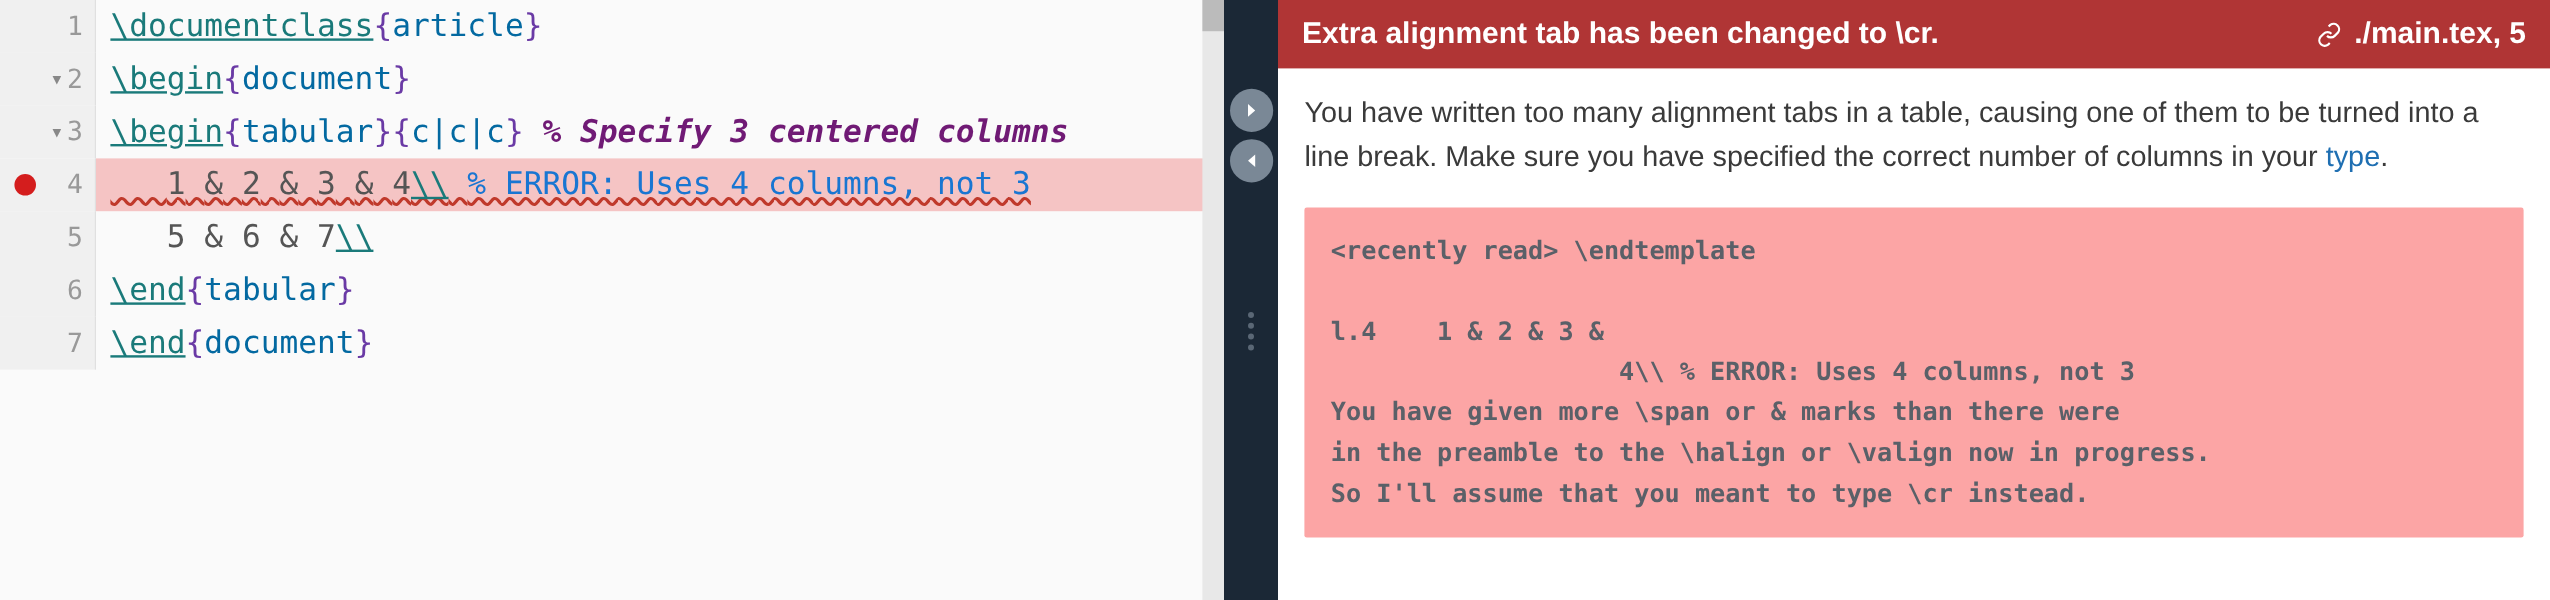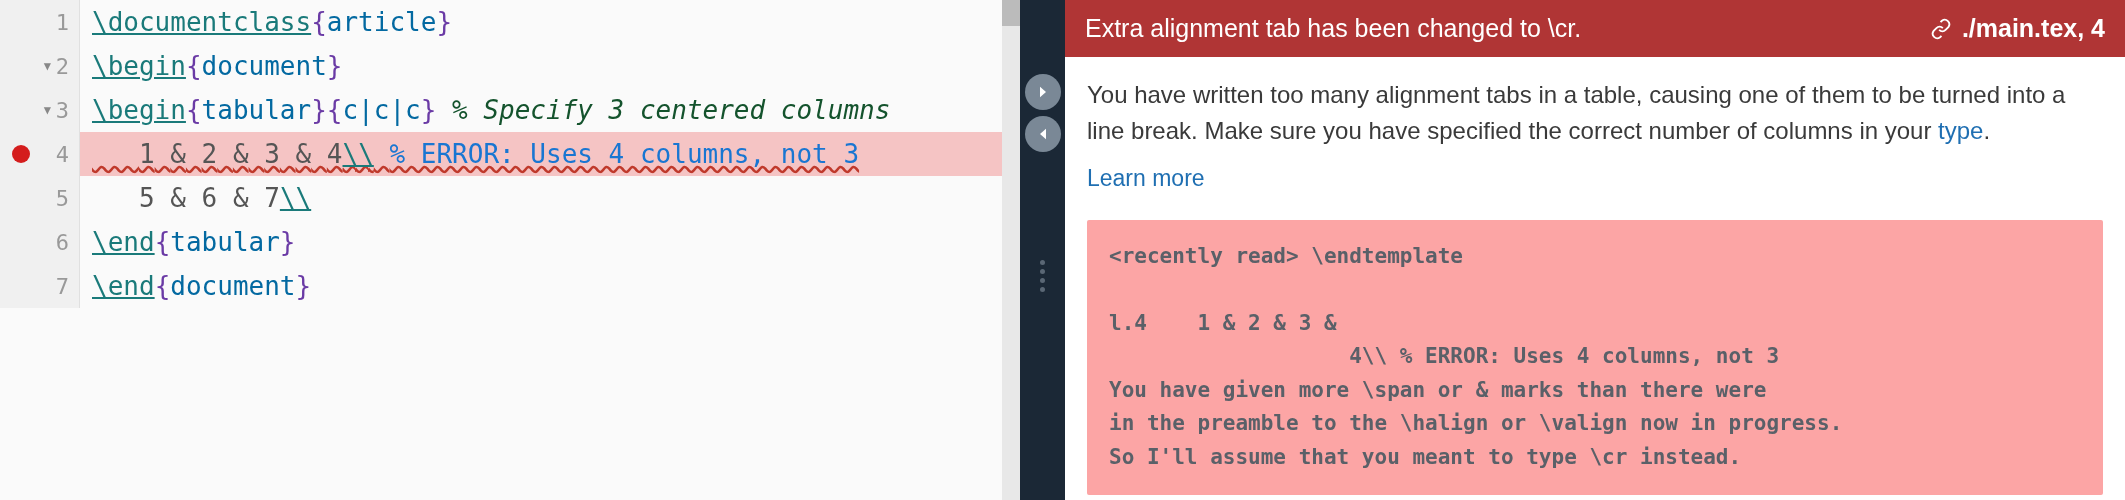--- a/index.html
+++ b/index.html
@@ -67,21 +67,21 @@
 .code.error-line {
   background: #f5c4c4;
   text-decoration: underline wavy #c0392b;
   text-decoration-skip-ink: none;
 }
 .tok-cmd { color: #1a7a7a; text-decoration: underline; }
 .tok-brace { color: #6a3aa5; }
 .tok-arg { color: #0369a1; }
 .tok-amp { color: #555; }
 .tok-num { color: #555; }
-.tok-comment { color: #14532d; font-style: italic; }
+.tok-comment { color: #701a75; font-style: italic; font-weight: bold; }
 .tok-err-comment { color: #1976d2; }
 
 .scroll-track {
   position: absolute;
   right: 0;
   top: 0;
   width: 18px;
   height: 100%;
   background: #e8e8e8;
 }
@@ -133,21 +133,21 @@
 }
 .error-header {
   background: #b03535;
   color: #fff;
   padding: 14px 20px;
   display: flex;
   align-items: center;
   justify-content: space-between;
   font-size: 25px;
 }
-.error-title { font-weight: 400; }
+.error-title { font-weight: 700; }
 .error-loc {
   display: flex;
   align-items: center;
   gap: 10px;
   font-weight: 600;
   cursor: pointer;
 }
 .error-loc svg { width: 22px; height: 22px; fill: #fff; }
 .error-body {
   padding: 20px 22px 16px 22px;
@@ -251,26 +251,25 @@
   </div>
 </div>
 
 <div class="error-pane">
   <div class="error-header">
     <span class="error-title">Extra alignment tab has been changed to \cr.</span>
     <span class="error-loc">
       <svg viewBox="0 0 24 24">
           <path d="M10 13a5 5 0 007 0l3-3a5 5 0 00-7-7l-1.5 1.5M14 11a5 5 0 00-7 0l-3 3a5 5 0 007 7l1.5-1.5" stroke="#fff" stroke-width="2" fill="none"></path>
         </svg>
-      <span>./main.tex, 4</span>
+      <span>./main.tex, 5</span>
     </span>
   </div>
   <div class="error-body">
     <span>You have written too many alignment tabs in a table, causing one of them to be turned into a line break. Make sure you have specified the correct number of columns in your </span><a href="#" class="inline-link">type</a><span>.</span>
-    <a href="#" class="learn-more">Learn more</a>
   </div>
   <div class="log-box">&lt;recently read&gt; \endtemplate
 
 l.4    1 &amp; 2 &amp; 3 &amp;
                    4\\ % ERROR: Uses 4 columns, not 3
 You have given more \span or &amp; marks than there were
 in the preamble to the \halign or \valign now in progress.
 So I'll assume that you meant to type \cr instead.</div>
 </div>
 

